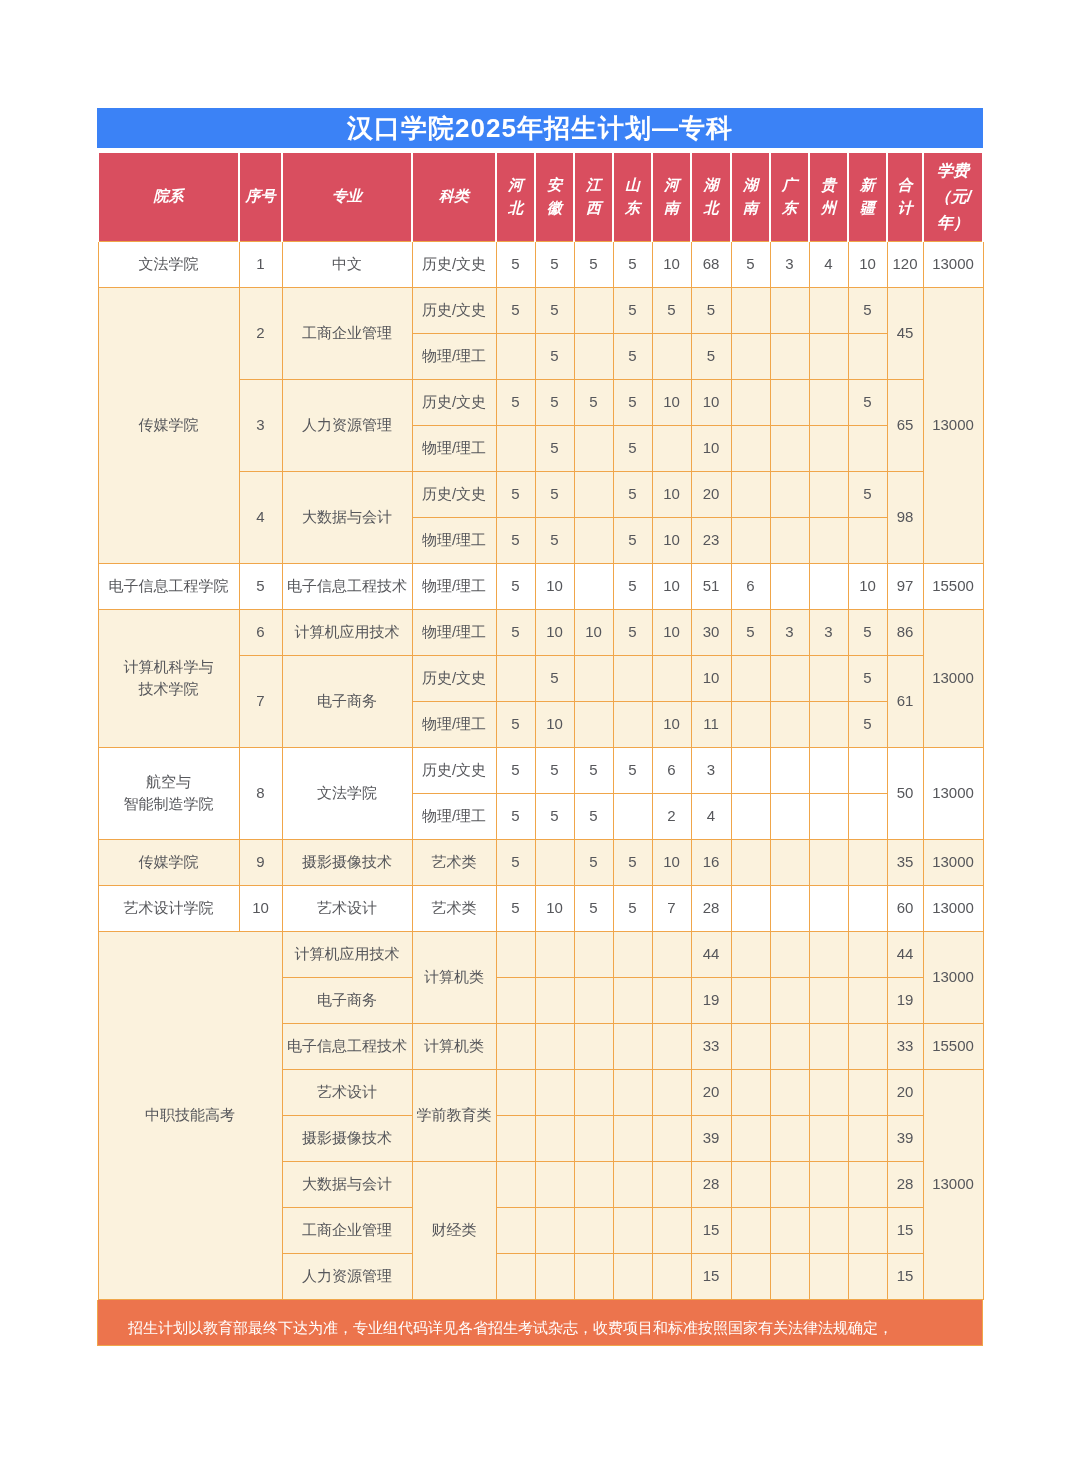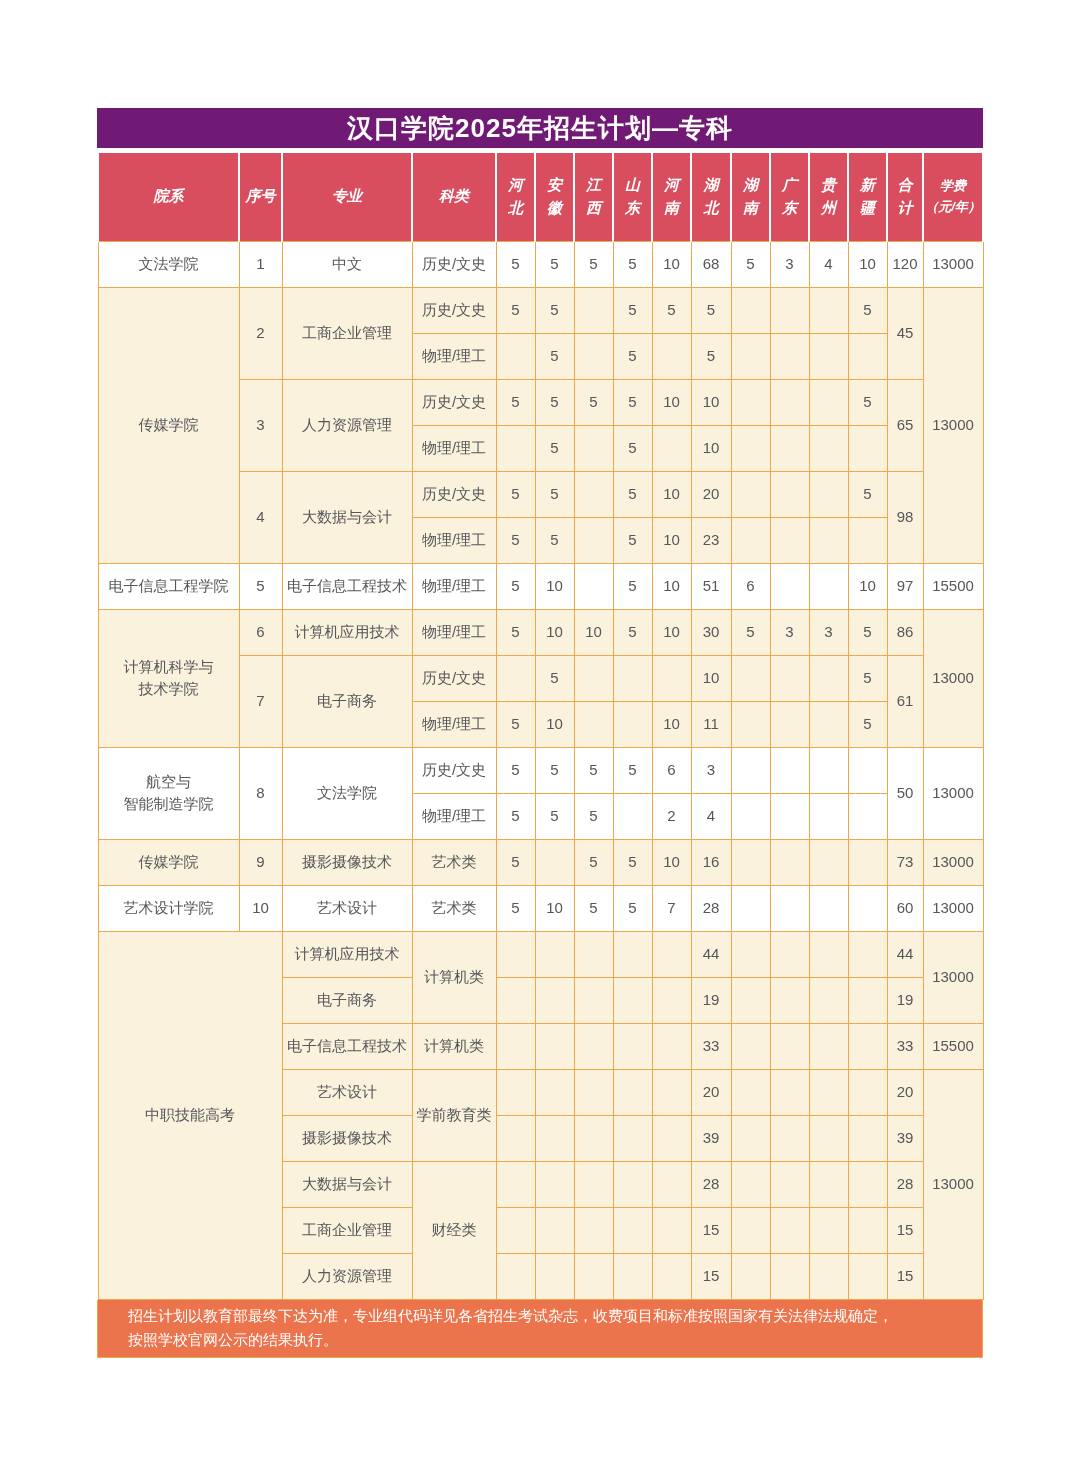--- a/index.html
+++ b/index.html
@@ -8,21 +8,21 @@
     background: #ffffff;
     width: 1080px; height: 1466px;
     font-family: "Liberation Sans", "DejaVu Sans", sans-serif;
   }
   .sheet {
     width: 886px;
     margin: 108px 0 0 97px;
   }
   .title-bar {
     width: 886px; height: 40px;
-    background: #701a75;
+    background: #3b82f6;
     color: #ffffff;
     font-size: 26px; font-weight: bold;
     text-align: center; line-height: 40px;
     letter-spacing: 1px;
     margin-bottom: 3px;
   }
   table {
     width: 886px;
     border-collapse: collapse;
     table-layout: fixed;
@@ -31,42 +31,42 @@
   thead th {
     background: #D94E5F;
     color: #ffffff;
     font-size: 15px; font-weight: bold;
     text-align: center; vertical-align: middle;
     border: 2px solid #ffffff;
     border-bottom: 1.5px solid #F0A64A;
     padding: 0;
   }
   thead th.vert { white-space: pre-line; line-height: 1.5; }
-  thead th.tuition-h { white-space: pre-line; font-size: 13px; line-height: 1.6; }
+  thead th.tuition-h { white-space: pre-line; font-size: 16px; line-height: 1.6; }
   tbody tr { height: 46px; }
   tbody td {
     border: 1.5px solid #F0A64A;
     text-align: center; vertical-align: middle;
     font-size: 15px;
     color: #56575B;
     padding: 0 2px;
     white-space: pre-line;
     line-height: 1.45;
   }
   tr.plain td { background: #ffffff; }
   tr.cream td { background: #FBF2DD; }
   .footer-note {
     width: 886px;
     background: #EC744D;
     border: 1.5px solid #F0A64A;
     border-top: none;
     color: #ffffff;
     font-size: 15px;
     line-height: 24px;
-    padding: 4px 30px 5px 30px;
+    padding: 16px 30px 5px 30px;
   }
 </style>
 </head>
 <body>
 
 <div class="sheet">
   <div class="title-bar">汉口学院2025年招生计划—专科</div>
 
   <table>
     <colgroup>
@@ -333,21 +333,21 @@
           <td>5</td>
           <td></td>
           <td>5</td>
           <td>5</td>
           <td>10</td>
           <td>16</td>
           <td></td>
           <td></td>
           <td></td>
           <td></td>
-          <td>73</td>
+          <td>35</td>
           <td>13000</td>
         </tr>
         <tr class="plain">
           <td>艺术设计学院</td>
           <td>10</td>
           <td>艺术设计</td>
           <td>艺术类</td>
           <td>5</td>
           <td>10</td>
           <td>5</td>
@@ -479,15 +479,14 @@
           <td></td>
           <td></td>
           <td></td>
           <td>15</td>
         </tr>
       </tbody>
   </table>
 
   <div class="footer-note">
     <div>招生计划以教育部最终下达为准，专业组代码详见各省招生考试杂志，收费项目和标准按照国家有关法律法规确定，</div>
-    <div>按照学校官网公示的结果执行。</div>
   </div>
 </div>
 
 </body></html>

